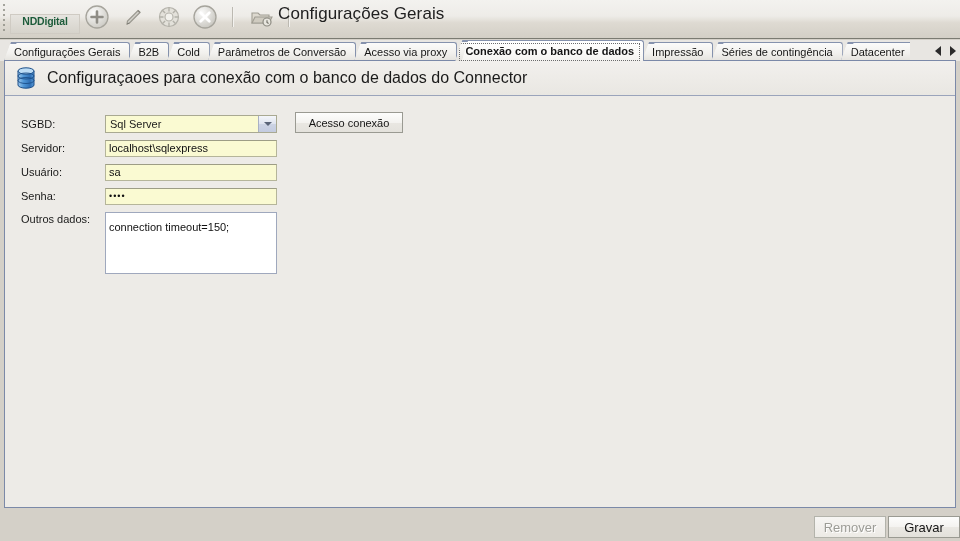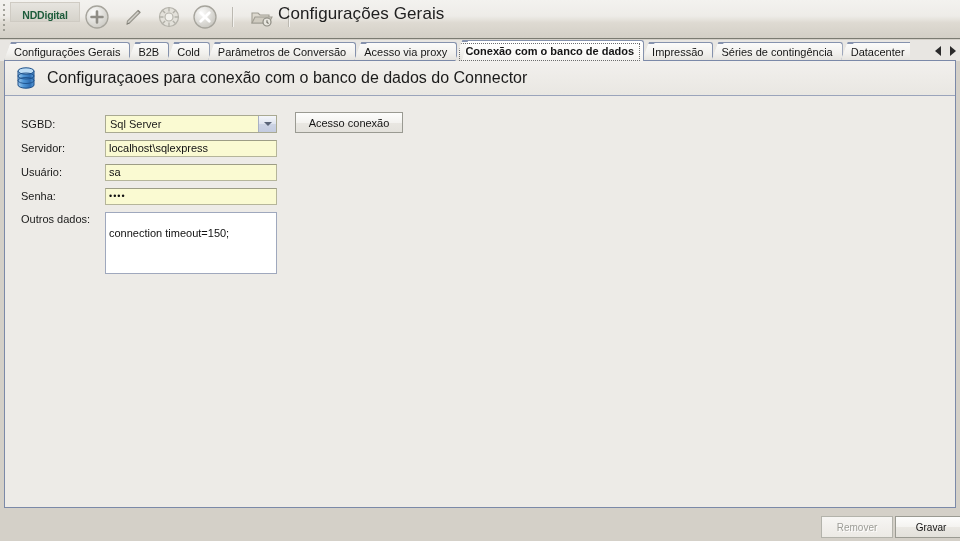--- a/index.html
+++ b/index.html
@@ -22,25 +22,25 @@
     box-sizing: border-box;
   }
   .grip {
     position: absolute; left: 2px; top: 4px; width: 4px; height: 24px;
   }
   .grip i {
     display: block; width: 2px; height: 2px; background: #8a8a80;
     margin: 0 0 3px 1px; border-radius: 1px;
   }
   .logo {
-    position: absolute; left: 10px; top: 2px;
+    position: absolute; left: 10px; top: 14px;
     width: 68px; height: 18px;
     background: linear-gradient(to bottom,#e6e4df,#d6d3cb);
     border: 1px solid #cfcbc3;
-    display: flex; align-items: flex-end; justify-content: center;
+    display: flex; align-items: flex-start; justify-content: center;
     font-size: 10.5px; font-weight: bold; letter-spacing: -.2px;
     color: #1d5c3b;
   }
   .tool-icons {
     position: absolute; left: 84px; top: 0; height: 34px;
     display: flex; align-items: center; gap: 10px;
   }
   .ticon { width: 26px; height: 26px; position: relative; display:block; }
   .sep {
     width: 1px; height: 20px; background: #bcb9b1;
@@ -153,21 +153,21 @@
     border-top: 4px solid #5a6478;
   }
   .pwd { letter-spacing: 1px; font-size: 9px; }
   .rowtop { align-items: flex-start; }
   .memo {
     width: 172px; height: 62px; box-sizing: border-box;
     background: #ffffff;
     border: 1px solid #9fa8bd;
     font-family: "Liberation Sans", sans-serif;
     font-size: 11px; color: #111;
-    padding: 14px 3px; resize: none; outline: none;
+    padding: 8px 3px; resize: none; outline: none;
     line-height: 13px;
   }
   .testbtn {
     position: absolute; left: 290px; top: 16px;
     width: 106px; height: 19px;
     background: linear-gradient(to bottom,#fdfdfc 0%,#f4f3f0 50%,#e9e7e2 51%,#e4e2dc 100%);
     border: 1px solid #9a9a92;
     font-size: 11px; color: #151515;
     display: flex; align-items: center; justify-content: center;
     cursor: default;
@@ -175,24 +175,23 @@
 
   
   .footer {
     position: absolute; left: 0; top: 509px; width: 960px; height: 32px;
     background: #d4d0c8;
   }
   .fbtn {
     position: absolute; top: 7px; height: 20px; width: 70px;
     background: linear-gradient(to bottom,#fdfdfc 0%,#f4f3f0 50%,#eae8e3 51%,#e3e1db 100%);
     border: 1px solid #9a9a92;
-    font-size: 10px; color: #151515;
+    font-size: 13px; color: #151515;
     display: flex; align-items: center; justify-content: center;
     cursor: default;
-    margin-left: 7px;
   }
   .fbtn.disabled { color: #9c9c96; text-shadow: 1px 1px 0 #ffffff; background: linear-gradient(to bottom,#f6f5f3,#eceae5); border-color: #b3b3ab; }
   #remover-button { left: 814px; }
   #gravar-button { left: 888px; }
 </style>
 </head>
 <body>
 
 <div id="app">
 

